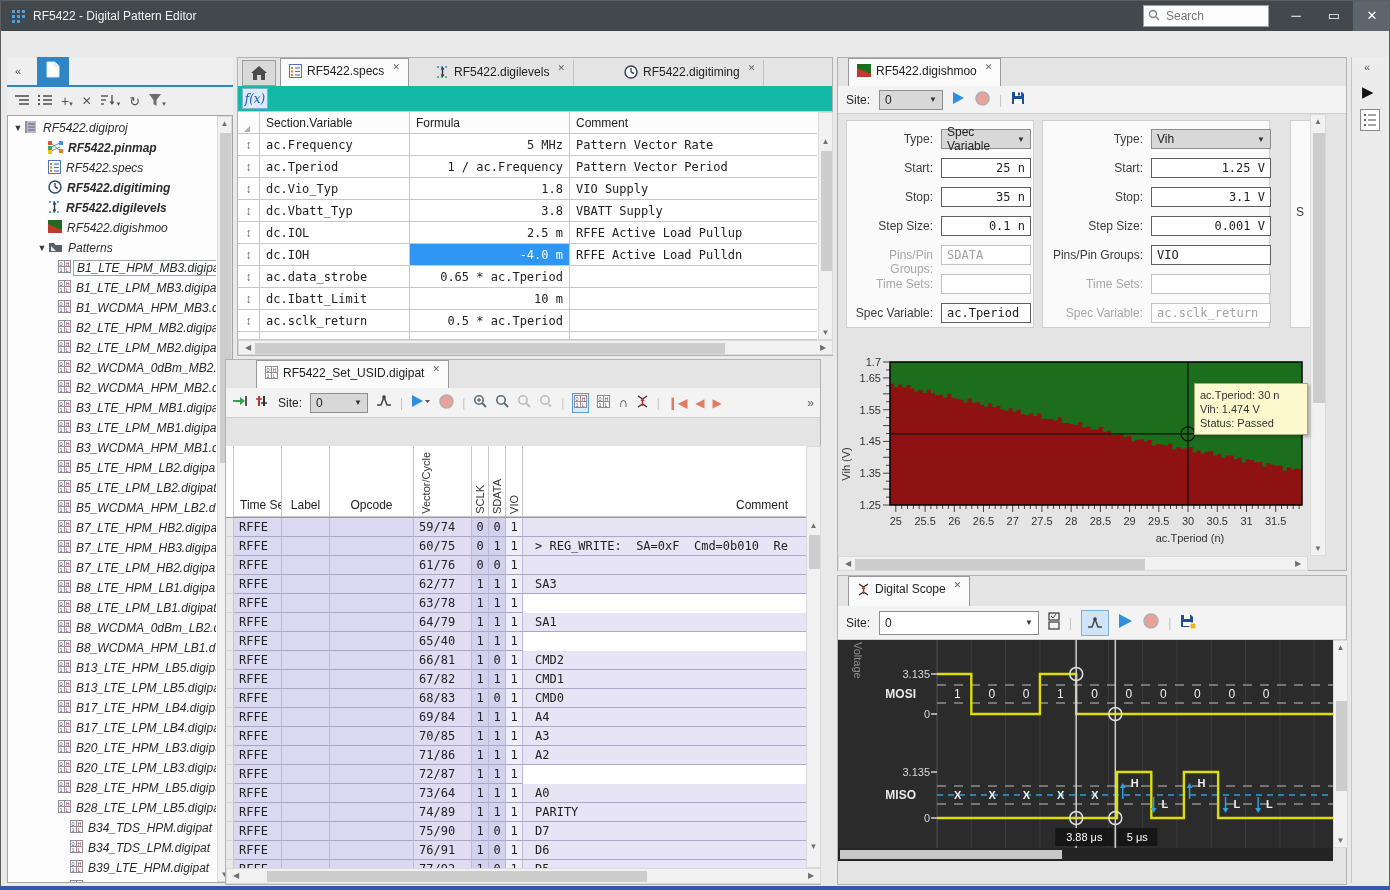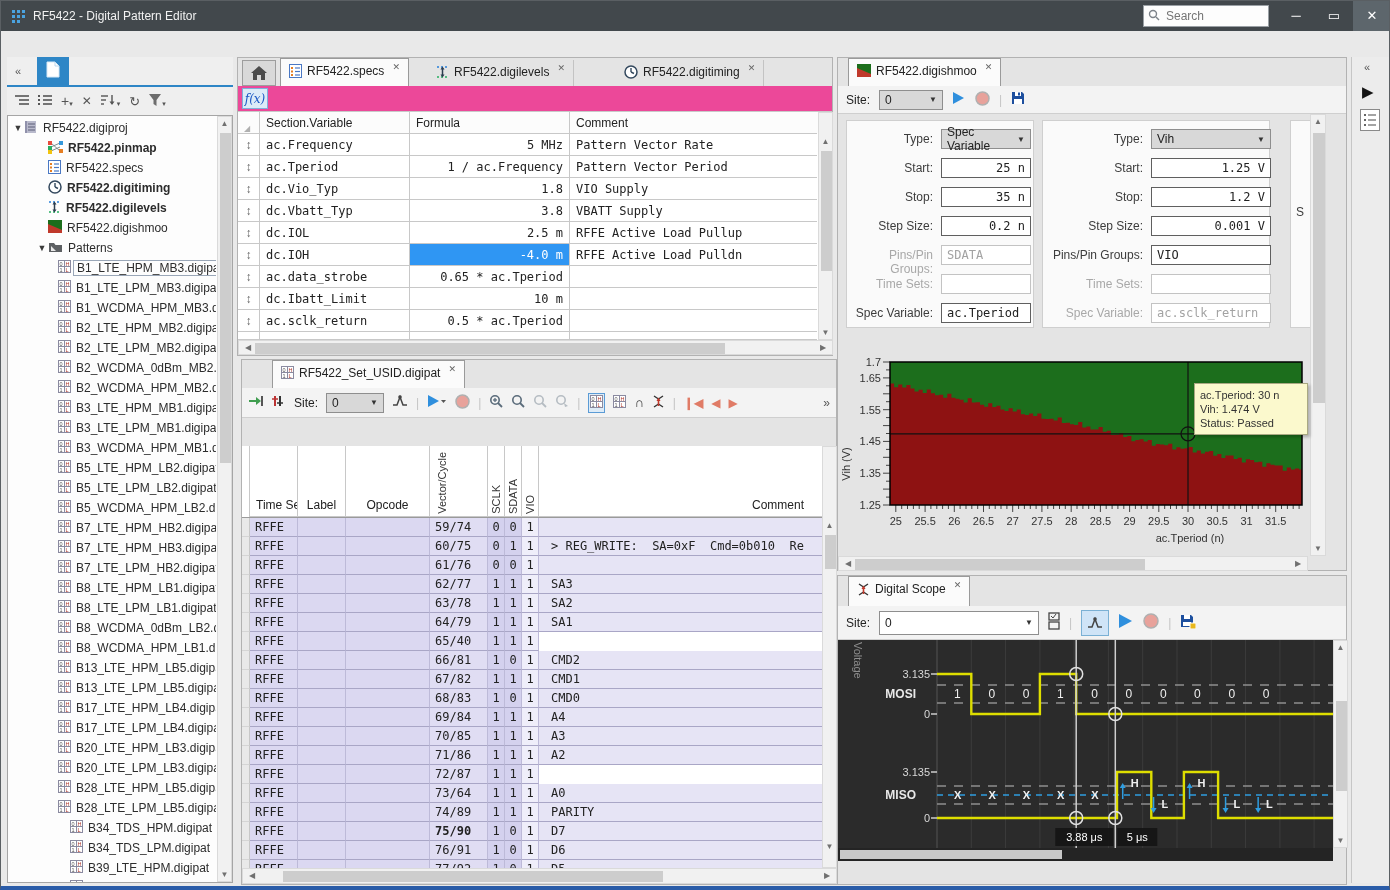--- a/index.html
+++ b/index.html
@@ -25,21 +25,21 @@
   .hsb .ar{width:14px;height:100%;line-height:14px;}
   .mono{font-family:"DejaVu Sans Mono",monospace;}
   .ddown{background:#d8d8d8;border:1px solid #8e8e8e;display:flex;align-items:center;justify-content:space-between;padding:0 5px;font-size:12px;}
   .ddown .car{font-size:8px;color:#333;}
   .inputbox{background:#fff;border:1px solid #5f5f5f;display:flex;align-items:center;padding:0 5px;font-size:12px;}
   .inputbox.dis{border:1px solid #c3c3c3;color:#a3a3a3;}
   .fldlab{position:absolute;text-align:right;color:#3c3c3c;}
   .fldlab.dis{color:#a8a8a8;}
   
   .treerow{height:20px;display:flex;align-items:center;white-space:nowrap;overflow:hidden;}
-  .treerow .lab{margin-left:5px;color:#2c2c2c;}
+  .treerow .lab{margin-left:5px;color:#2c2c2c;font-style:italic;}
   .treerow.sel .lab{border:1px solid #9aa7b8;background:#fdfdfd;padding:0 3px;margin-left:2px;}
   .treerow.bold .lab{font-weight:bold;}
   .exp{color:#3a3a3a;font-size:9px;width:12px;display:inline-block;text-align:center;}
   
   .cell{border-right:1px solid #c8c8c8;border-bottom:1px solid #c8c8c8;display:flex;align-items:center;padding:0 6px;overflow:hidden;white-space:pre;}
   .rot{writing-mode:vertical-rl;transform:rotate(180deg);font-size:11px;color:#333;}
   .pcell{border-right:1px solid #bdbad8;border-bottom:1px solid #a9a6c6;display:flex;align-items:center;padding:0 5px;overflow:hidden;white-space:pre;font-family:"DejaVu Sans Mono",monospace;font-size:12px;}
   
   #tooltip{left:1193px;top:382px;width:114px;background:#fbf9cd;border:1px solid #a9a982;padding:4px 5px;font-size:11px;line-height:14px;color:#333;box-shadow:2px 2px 3px rgba(0,0,0,.25);}
   .chartbtn{position:absolute;top:334px;height:21px;border:1px solid #9c9c9c;background:#f3f3f3;display:flex;align-items:center;justify-content:center;gap:2px;}
@@ -747,21 +747,21 @@
         <div class="tab" style="left: 378px; top: 2px; height: 26px; border-right: 1px solid rgb(195, 195, 195);">
           <span><svg width="14" height="14">
               <circle cx="7" cy="7" r="6" fill="#fff" stroke="#34495e" stroke-width="1.5"></circle>
               <line x1="7" y1="7" x2="7" y2="3" stroke="#34495e" stroke-width="1.4"></line>
               <line x1="7" y1="7" x2="10" y2="8.5" stroke="#34495e" stroke-width="1.4"></line>
             </svg></span>
           <span>RF5422.digitiming</span>
           <span class="x">✕</span>
         </div>
       </div>
-    <div class="abs" style="left:0;top:28px;width:594px;height:26px;background:#ec4899;border-bottom:1px solid #c9c9c9;">
+    <div class="abs" style="left:0;top:28px;width:594px;height:26px;background:#14b8a6;border-bottom:1px solid #c9c9c9;">
       <div class="abs toolbtn" style="left:4px;top:2px;width:26px;height:21px;background:#dcebf8;border:1px solid #7fb0da;color:#1a57c4;font-style:italic;font-family:'DejaVu Serif',serif;font-size:12px;">f(x)</div>
     </div>
     <div id="specsTable" class="abs" style="left:0;top:54px;width:580px;height:228px;background:#fff;font-size:12px;">
         <div style="display:flex;height:22px;background:#fcfcfc;">
           <div class="cell" style="width:22px;color:#b0b0b0;font-size:8px;align-items:flex-end;">◢</div>
           <div class="cell" style="width:150px;">Section.Variable</div>
           <div class="cell" style="width:160px;">Formula</div>
           <div class="cell" style="width:247px;border-right:none;">Comment</div>
         </div>
         <div style="display:flex;height:22px;">
@@ -830,21 +830,21 @@
       <div class="th" style="left:2px;top:38px;width:11px;height:120px;"></div>
       <div class="ar" style="bottom:2px;">▼</div>
     </div>
     <div class="abs sb hsb" style="left:0;top:282px;width:595px;height:15px;">
       <div class="ar" style="left:2px;">◀</div>
       <div class="th" style="left:16px;top:2px;width:470px;height:11px;"></div>
       <div class="ar" style="right:2px;">▶</div>
     </div>
   </div>
 
-  <div class="abs tabbar" style="left:240px;top:358px;width:596px;height:526px;border:1px solid #b2b2b2;">
+  <div class="abs tabbar" style="left:224px;top:358px;width:596px;height:526px;border:1px solid #b2b2b2;">
     <div class="tab active" style="left:30px;top:0;height:28px;">
       <span id="patTabIcon"><svg width="13" height="13">
             <rect x="0.5" y="0.5" width="12" height="12" fill="#fff" stroke="#8a8aa0"></rect>
             <line x1="6.5" y1="0.5" x2="6.5" y2="12.5" stroke="#8a8aa0"></line>
             <line x1="0.5" y1="6.5" x2="12.5" y2="6.5" stroke="#8a8aa0"></line>
             <g font-size="5.5" font-family="DejaVu Sans Mono,monospace">
               <text x="1.5" y="5.5" fill="#555">0</text>
               <text x="7.5" y="5.5" fill="#b03a2e">H</text>
               <text x="1.5" y="11.5" fill="#555">1</text>
               <text x="7.5" y="11.5" fill="#b03a2e">L</text>
@@ -997,21 +997,20 @@
         </div>
         <div style="display:flex;height:19px;">
           <div style="width:8px;background:#e9e9e9;border-right:1px solid #c8c8c8;border-bottom:1px solid #d5d5d5;"></div>
           <div class="pcell" style="width:48px;background:#dbd8f1;">RFFE</div>
           <div class="pcell" style="width:48px;background:#dbd8f1;"></div>
           <div class="pcell" style="width:84px;background:#dbd8f1;"></div>
           <div class="pcell" style="width:58px;background:#e0ddf3;">63/78</div>
           <div class="pcell" style="width:17px;background:#d4d1ee;justify-content:center;padding:0;">1</div>
           <div class="pcell" style="width:17px;background:#d4d1ee;justify-content:center;padding:0;">1</div>
           <div class="pcell" style="width:17px;background:#efeefa;justify-content:center;padding:0;">1</div>
-          <div class="pcell" style="width:283px;background:#e6e4f5;border-right:none;padding-left:12px;">SA2</div>
         </div>
         <div style="display:flex;height:19px;">
           <div style="width:8px;background:#e9e9e9;border-right:1px solid #c8c8c8;border-bottom:1px solid #d5d5d5;"></div>
           <div class="pcell" style="width:48px;background:#dbd8f1;">RFFE</div>
           <div class="pcell" style="width:48px;background:#dbd8f1;"></div>
           <div class="pcell" style="width:84px;background:#dbd8f1;"></div>
           <div class="pcell" style="width:58px;background:#e0ddf3;">64/79</div>
           <div class="pcell" style="width:17px;background:#d4d1ee;justify-content:center;padding:0;">1</div>
           <div class="pcell" style="width:17px;background:#d4d1ee;justify-content:center;padding:0;">1</div>
           <div class="pcell" style="width:17px;background:#efeefa;justify-content:center;padding:0;">1</div>
@@ -1123,21 +1122,21 @@
           <div class="pcell" style="width:17px;background:#d4d1ee;justify-content:center;padding:0;">1</div>
           <div class="pcell" style="width:17px;background:#d4d1ee;justify-content:center;padding:0;">1</div>
           <div class="pcell" style="width:17px;background:#efeefa;justify-content:center;padding:0;">1</div>
           <div class="pcell" style="width:283px;background:#e6e4f5;border-right:none;padding-left:12px;">PARITY</div>
         </div>
         <div style="display:flex;height:19px;">
           <div style="width:8px;background:#e9e9e9;border-right:1px solid #c8c8c8;border-bottom:1px solid #d5d5d5;"></div>
           <div class="pcell" style="width:48px;background:#dbd8f1;">RFFE</div>
           <div class="pcell" style="width:48px;background:#dbd8f1;"></div>
           <div class="pcell" style="width:84px;background:#dbd8f1;"></div>
-          <div class="pcell" style="width:58px;background:#e0ddf3;font-weight:bold;">75/90</div>
+          <div class="pcell" style="width:58px;background:#e0ddf3;">75/90</div>
           <div class="pcell" style="width:17px;background:#d4d1ee;justify-content:center;padding:0;">1</div>
           <div class="pcell" style="width:17px;background:#d4d1ee;justify-content:center;padding:0;">0</div>
           <div class="pcell" style="width:17px;background:#efeefa;justify-content:center;padding:0;">1</div>
           <div class="pcell" style="width:283px;background:#e6e4f5;border-right:none;padding-left:12px;">D7</div>
         </div>
         <div style="display:flex;height:19px;">
           <div style="width:8px;background:#e9e9e9;border-right:1px solid #c8c8c8;border-bottom:1px solid #d5d5d5;"></div>
           <div class="pcell" style="width:48px;background:#dbd8f1;">RFFE</div>
           <div class="pcell" style="width:48px;background:#dbd8f1;"></div>
           <div class="pcell" style="width:84px;background:#dbd8f1;"></div>
@@ -1205,38 +1204,38 @@
           <div class="fldlab" style="left:0;top:11px;width:86px;">Type:</div>
           <div class="ddown abs" style="left:94px;top:8px;width:90px;height:20px;">
             <span>Spec Variable</span>
             <span class="car">▼</span>
           </div>
           <div class="fldlab" style="left:0;top:40px;width:86px;">Start:</div>
           <div class="inputbox abs mono" style="left:94px;top:37px;width:90px;height:20px;justify-content:flex-end;">25 n</div>
           <div class="fldlab" style="left:0;top:69px;width:86px;">Stop:</div>
           <div class="inputbox abs mono" style="left:94px;top:66px;width:90px;height:20px;justify-content:flex-end;">35 n</div>
           <div class="fldlab" style="left:0;top:98px;width:86px;">Step Size:</div>
-          <div class="inputbox abs mono" style="left:94px;top:95px;width:90px;height:20px;justify-content:flex-end;">0.2 n</div>
+          <div class="inputbox abs mono" style="left:94px;top:95px;width:90px;height:20px;justify-content:flex-end;">0.1 n</div>
           <div class="fldlab dis" style="left:0;top:127px;width:86px;">Pins/Pin Groups:</div>
           <div class="inputbox abs mono dis" style="left:94px;top:124px;width:90px;height:20px;">SDATA</div>
           <div class="fldlab dis" style="left:0;top:156px;width:86px;">Time Sets:</div>
           <div class="inputbox abs mono dis" style="left:94px;top:153px;width:90px;height:20px;"></div>
           <div class="fldlab" style="left:0;top:185px;width:86px;">Spec Variable:</div>
           <div class="inputbox abs mono" style="left:94px;top:182px;width:90px;height:20px;">ac.Tperiod</div>
         </div>
         <div class="abs" style="left:204px;top:62px;width:228px;height:208px;border:1px solid #cfcfcf;background:#fafafa;">
           <div class="fldlab" style="left:0;top:11px;width:100px;">Type:</div>
           <div class="ddown abs" style="left:108px;top:8px;width:120px;height:20px;">
             <span>Vih</span>
             <span class="car">▼</span>
           </div>
           <div class="fldlab" style="left:0;top:40px;width:100px;">Start:</div>
           <div class="inputbox abs mono" style="left:108px;top:37px;width:120px;height:20px;justify-content:flex-end;">1.25 V</div>
           <div class="fldlab" style="left:0;top:69px;width:100px;">Stop:</div>
-          <div class="inputbox abs mono" style="left:108px;top:66px;width:120px;height:20px;justify-content:flex-end;">1.2 V</div>
+          <div class="inputbox abs mono" style="left:108px;top:66px;width:120px;height:20px;justify-content:flex-end;">3.1 V</div>
           <div class="fldlab" style="left:0;top:98px;width:100px;">Step Size:</div>
           <div class="inputbox abs mono" style="left:108px;top:95px;width:120px;height:20px;justify-content:flex-end;">0.001 V</div>
           <div class="fldlab" style="left:0;top:127px;width:100px;">Pins/Pin Groups:</div>
           <div class="inputbox abs mono" style="left:108px;top:124px;width:120px;height:20px;">VIO</div>
           <div class="fldlab dis" style="left:0;top:156px;width:100px;">Time Sets:</div>
           <div class="inputbox abs mono dis" style="left:108px;top:153px;width:120px;height:20px;"></div>
           <div class="fldlab dis" style="left:0;top:185px;width:100px;">Spec Variable:</div>
           <div class="inputbox abs mono dis" style="left:108px;top:182px;width:120px;height:20px;">ac.sclk_return</div>
         </div>
       </div>

